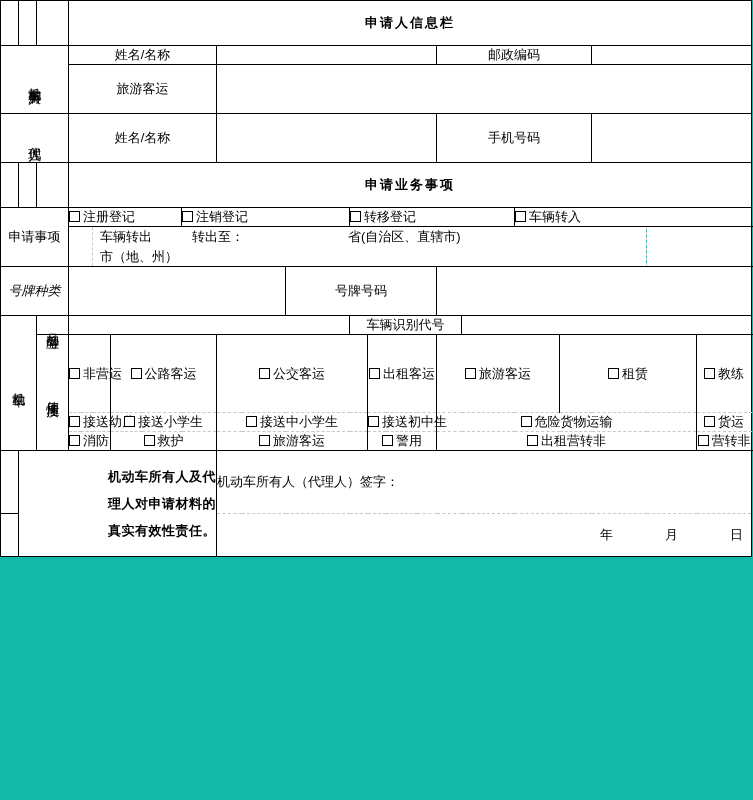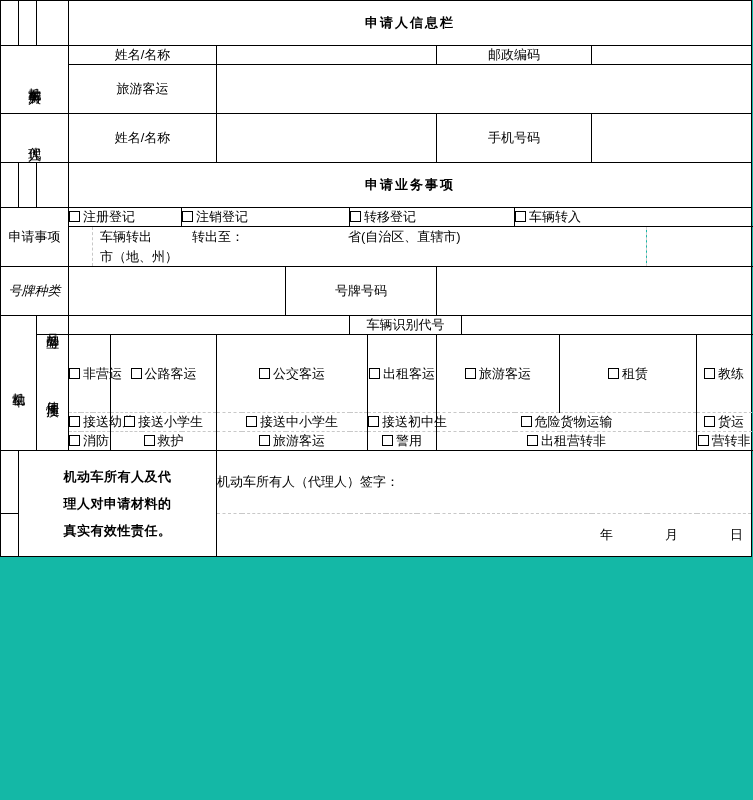--- a/index.html
+++ b/index.html
@@ -91,21 +91,21 @@
   }
   .transfer-line1 .seg-a { display:inline-block; padding-left: 7px; }
   .transfer-line1 .seg-b { display:inline-block; padding-left: 40px; }
   .transfer-line1 .seg-c { display:inline-block; padding-left: 104px; }
   .transfer-line2 { padding-left: 7px; white-space: nowrap; }
 
   .decl {
     font-size: 15px;
     font-weight: bold;
     line-height: 2.1;
-    text-align: center;
+    text-align: right;
     padding: 4px 6px;
     letter-spacing: 0.5px;
   }
   .sig-top {
     font-size: 12px;
     padding: 6px 0 0 14px;
     vertical-align: top;
     height: 62px;
   }
   .sig-bot {

